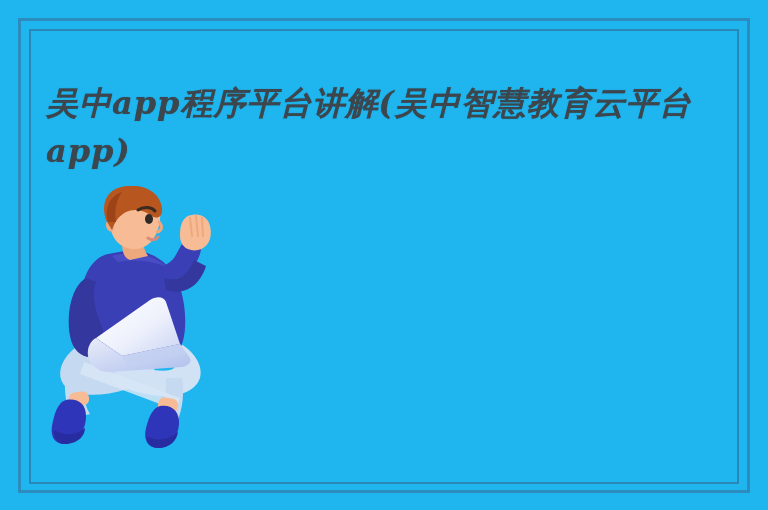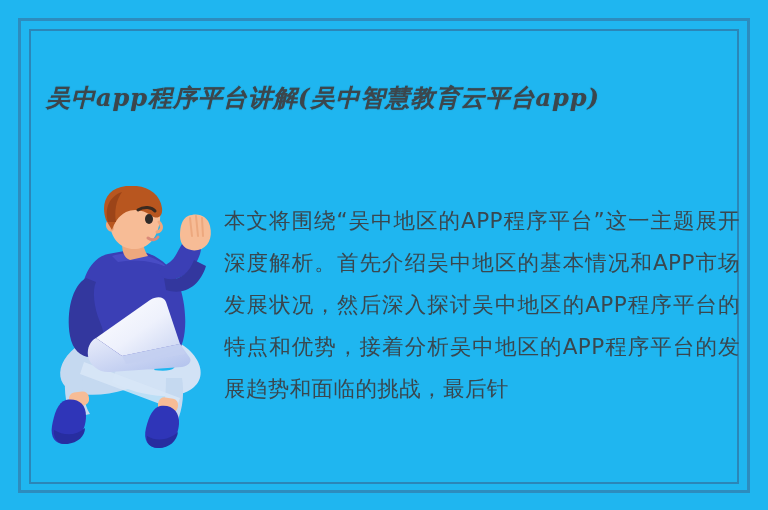--- a/index.html
+++ b/index.html
@@ -43,21 +43,21 @@
     box-sizing: border-box;
   }
 
   
   #title {
     position: absolute;
     left: 46px;
     top: 58px;
     width: 660px;
     font-family: "DejaVu Serif", "Liberation Serif", serif;
-    font-size: 24px;
+    font-size: 32px;
     line-height: 48px;
     font-weight: 700;
     font-style: italic;
     letter-spacing: 1px;
     color: #3c464c;
     text-shadow: 0 0 1px rgba(40,50,56,0.55);
     white-space: pre-wrap;
     word-break: break-all;
   }
 
@@ -172,15 +172,14 @@
       </g>
 
       <g>
         <path d="M58 152 L 112 114 C 118 110, 126 110, 128 116 L 142 158 L 84 170 Z" fill="url(#lapScreen)"></path>
         <path d="M58 152 L 84 170 L 142 158 L 152 172 C 154 176, 150 180, 144 181 L 72 186 C 62 187, 52 180, 50 170 C 49 162, 52 155, 58 152 Z" fill="url(#lapBase)"></path>
         <path d="M84 170 L 142 158 L 148 168 L 88 178 Z" fill="#c3cff0" opacity="0.75"></path>
       </g>
     </svg>
   </div>
 
-  <p id="body-text">本文将围绕“吴中地区的APP程序平台”这一主题展开深度解析。首先介绍吴中地区的基本情况和APP市场发展状况，然后深入探讨吴中地区的APP程序平台的特点和优势，接着分析吴中地区的APP程序平台的发展趋势和面临的挑战，最后针</p>
 
 </div>
 
 </body></html>

